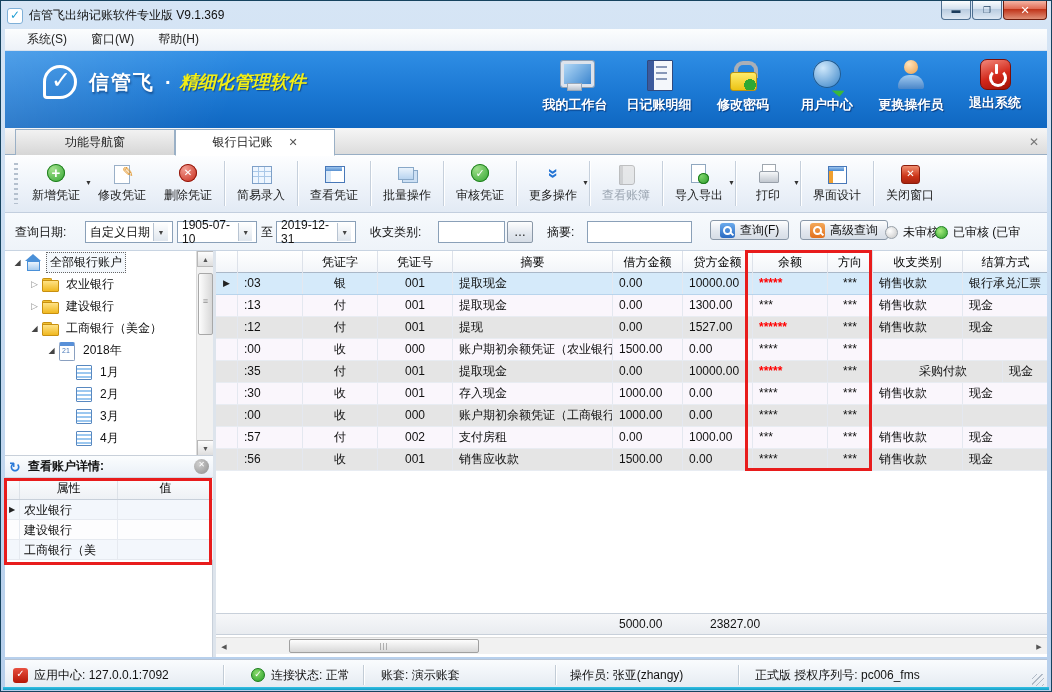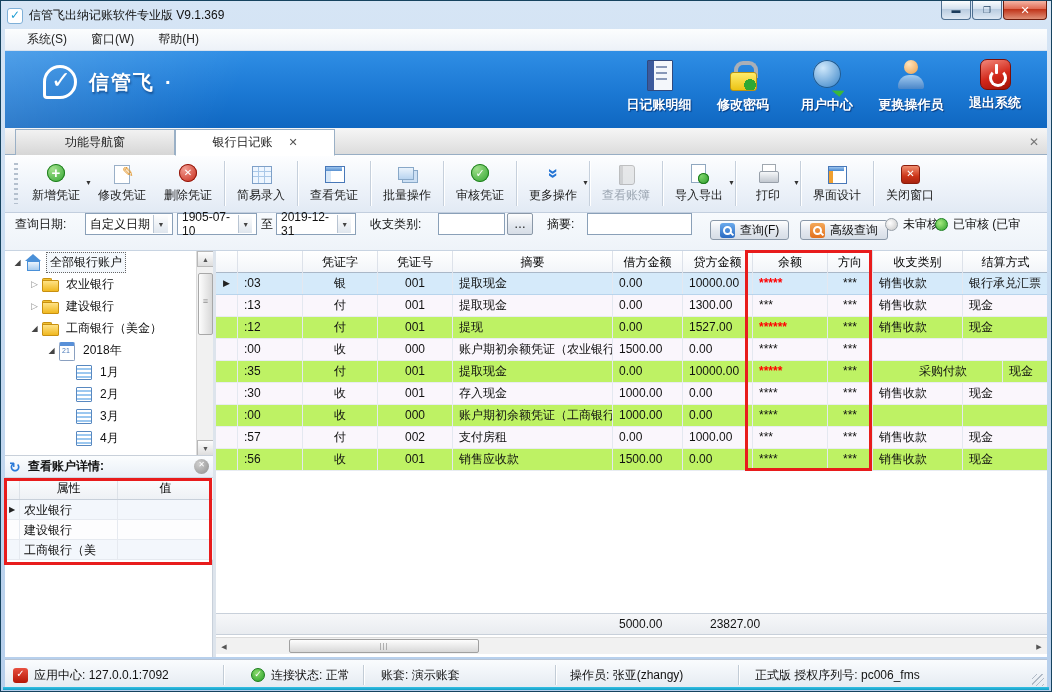--- a/index.html
+++ b/index.html
@@ -81,21 +81,21 @@
 .import-export-icon::before{content:"";position:absolute;left:3px;top:0;width:13px;height:17px;background:#fff;border:1px solid #90a8c0;}
 .import-export-icon::after{content:"";position:absolute;right:1px;bottom:0;width:11px;height:11px;border-radius:50%;background:radial-gradient(circle at 3px 3px,#7fd66b,#289828);box-shadow:inset 0 0 0 1px #1c7a1c;}
 .print-icon::before{content:"";position:absolute;left:5px;top:0;width:12px;height:7px;background:#fff;border:1px solid #a0a8b0;}
 .print-icon::after{content:"";position:absolute;left:2px;top:7px;width:18px;height:10px;background:linear-gradient(#f5f7f9,#c2c8d0);border:1px solid #98a0aa;border-radius:2px 2px 1px 1px;}
 .design-icon::before{content:"";position:absolute;left:2px;top:2px;width:17px;height:16px;border:1px solid #4878b8;background:linear-gradient(90deg,#f0a030 4px,#fff 4px);}
 .design-icon::after{content:"";position:absolute;left:3px;top:3px;width:15px;height:4px;background:linear-gradient(#9cc4ee,#4888d0);}
 .close-window-icon::before{content:"✕";position:absolute;left:2px;top:1px;width:17px;height:17px;border-radius:3px;background:linear-gradient(#f08f70,#cc3418 60%,#a82410);border:1px solid #8a1c0c;color:#fff;font-size:10px;font-weight:bold;line-height:15px;text-align:center;}
 
 
 .filterbar{position:absolute;top:212px;left:4px;right:4px;height:38px;background:linear-gradient(#f7fafd,#eef3f9);border-bottom:1px solid #c8d4e2;}
-.fb{position:absolute;top:0;height:22px;display:flex;align-items:center;}
+.fb{position:absolute;top:8px;height:22px;display:flex;align-items:center;}
 .flabel{color:#111;}
 .fselect,.finput{height:22px;border:1px solid #8aa0b8;background:#fff;display:flex;align-items:center;padding:0 4px;color:#111;}
 .fselect .sel-arrow{margin-left:auto;width:15px;height:18px;border-left:1px solid #b8c4d2;display:flex;align-items:center;justify-content:center;font-size:7px;color:#444;background:linear-gradient(#fefefe,#dfe6ee);}
 .fbtn{height:20px;border:1px solid #8a98a8;border-radius:3px;background:linear-gradient(#fefefe,#e3e8ef 55%,#d6dde6);display:flex;align-items:center;padding:0 9px;cursor:pointer;color:#111;}
 .fbtn .lbl{margin-left:5px;}
 .search-blue-icon,.search-orange-icon{width:15px;height:15px;border-radius:3px;position:relative;display:inline-block;}
 .search-blue-icon{background:linear-gradient(#6aaaec,#2a6ac2);}
 .search-orange-icon{background:linear-gradient(#f4a858,#e2701e);}
 .search-blue-icon::before,.search-orange-icon::before{content:"";position:absolute;left:3px;top:3px;width:5px;height:5px;border:2px solid #fff;border-radius:50%;}
 .search-blue-icon::after,.search-orange-icon::after{content:"";position:absolute;right:2px;bottom:2px;width:2px;height:4px;background:#fff;transform:rotate(-45deg);}
@@ -145,21 +145,21 @@
 .drow:nth-child(odd){background:#f3f7fc;}
 .dind{width:15px;border-right:1px solid #e6eaf0;text-align:center;font-size:8px;line-height:20px;color:#222;}
 .dname{width:98px;border-right:1px solid #e6eaf0;padding-left:4px;line-height:20px;color:#111;white-space:nowrap;overflow:hidden;}
 .dval{flex:1;padding-left:4px;line-height:20px;color:#111;white-space:nowrap;overflow:hidden;margin-top:20px;}
 
 
 .ghead{display:flex;height:22px;border-bottom:1px solid #aab8c8;background:linear-gradient(#ffffff,#f2f5f9);}
 .gh{display:inline-flex;align-items:center;justify-content:center;border-right:1px solid #dde2ea;color:#000;flex:none;height:22px;white-space:nowrap;overflow:hidden;}
 .grow{display:flex;height:22px;border-bottom:1px solid #e8ecf2;}
 .grow.alt1{background:#faf6fc;}
-.grow.alt2{background:#bef264;}
+.grow.alt2{background:#e5e5e5;}
 .grow.sel{background:#d5eafa;border-bottom:1px solid #b8d4ec;}
 .gc{display:inline-block;line-height:21px;border-right:1px solid #e4e8f0;flex:none;white-space:nowrap;overflow:hidden;color:#111;height:21px;}
 .gc.c0{text-align:center;font-size:9px;color:#222;}
 .gc.c1,.gc.c4,.gc.c5,.gc.c6,.gc.c7,.gc.c9,.gc.c10{padding-left:6px;}
 .gc.c2,.gc.c3,.gc.c8{text-align:center;}
 .gc.red{color:var(--mask-red);font-weight:bold;}
 .totals{position:absolute;left:0;right:0;top:362px;height:22px;background:linear-gradient(#f6f7f9,#e9ecf0);border-top:1px solid #c8d0da;border-bottom:1px solid #c8d0da;}
 .totval{position:absolute;top:0;line-height:21px;color:#111;}
 .hscroll{position:absolute;left:0;right:0;top:386px;height:17px;background:#f1f1f1;border-top:1px solid #dcdcdc;}
 .harrow{position:absolute;top:1px;width:16px;height:15px;color:#555;font-size:7px;display:flex;align-items:center;justify-content:center;cursor:pointer;}
@@ -202,22 +202,27 @@
       <span class="menu-item">系统(S)</span>
       <span class="menu-item">窗口(W)</span>
       <span class="menu-item">帮助(H)</span>
     </div>
 
   <div class="banner">
     <div class="brand">
       <span class="logo-icon"></span>
       <span class="brand-name">信管飞</span>
       <span class="brand-dot">·</span>
+      <span class="brand-slogan">精细化管理软件</span>
     </div>
     <div class="banner-actions" id="bannerActions">
+        <div class="baction">
+          <span class="bicon workbench-icon"></span>
+          <span class="blabel">我的工作台</span>
+        </div>
         <div class="baction">
           <span class="bicon journal-icon"></span>
           <span class="blabel">日记账明细</span>
         </div>
         <div class="baction">
           <span class="bicon password-icon"></span>
           <span class="blabel">修改密码</span>
         </div>
         <div class="baction">
           <span class="bicon user-center-icon"></span>

